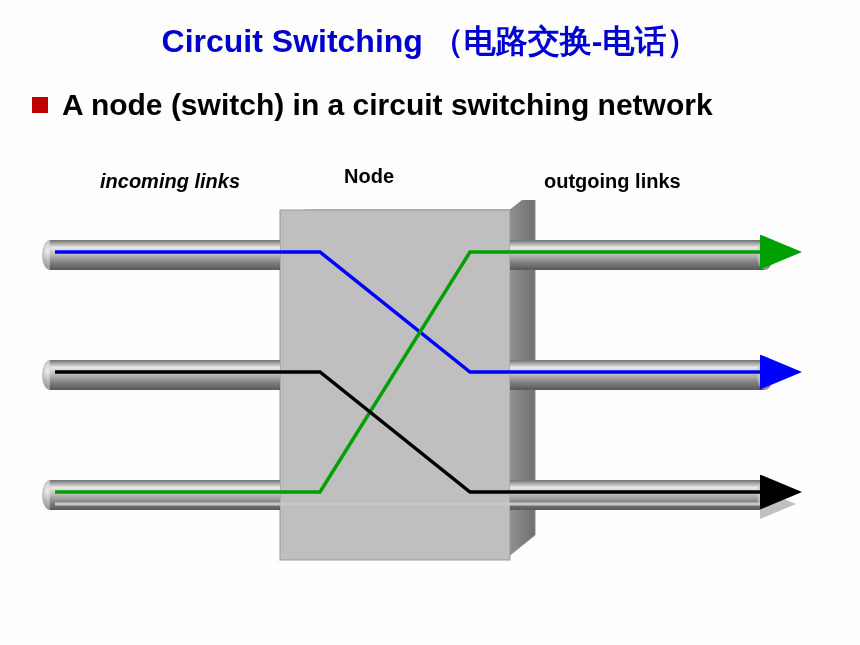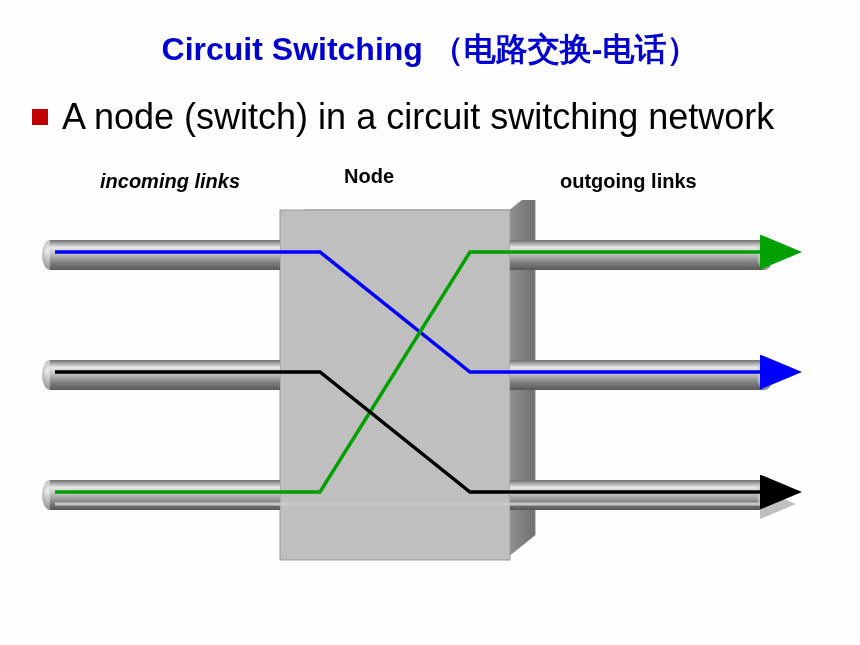--- a/index.html
+++ b/index.html
@@ -9,52 +9,52 @@
       background: #fefefe;
       font-family: Arial, "Microsoft YaHei", sans-serif;
       position: relative;
       overflow: hidden;
     }
     .title {
       text-align: center;
       font-size: 32px;
       font-weight: bold;
       color: #0000d0;
-      padding-top: 28px;
+      padding-top: 20px;
     }
     .subtitle-row {
       display: flex;
       align-items: center;
       padding-left: 32px;
       padding-top: 24px;
     }
     .bullet {
       width: 16px;
       height: 16px;
       background: #c00000;
       margin-right: 14px;
       flex-shrink: 0;
     }
     .subtitle {
-      font-size: 36px;
-      font-weight: normal;
+      font-size: 30px;
+      font-weight: bold;
       color: #000;
     }
     .labels {
       position: absolute;
       top: 170px;
       left: 0;
       width: 860px;
       font-size: 20px;
       font-weight: bold;
       color: #000;
     }
     .label-incoming { position: absolute; left: 100px; font-style: italic; }
     .label-node { position: absolute; left: 344px; top: -5px; }
-    .label-outgoing { position: absolute; left: 560px; }
+    .label-outgoing { position: absolute; left: 544px; }
     .diagram {
       position: absolute;
       top: 200px;
       left: 0;
       width: 860px;
       height: 420px;
     }
   </style>
 </head>
 <body>

